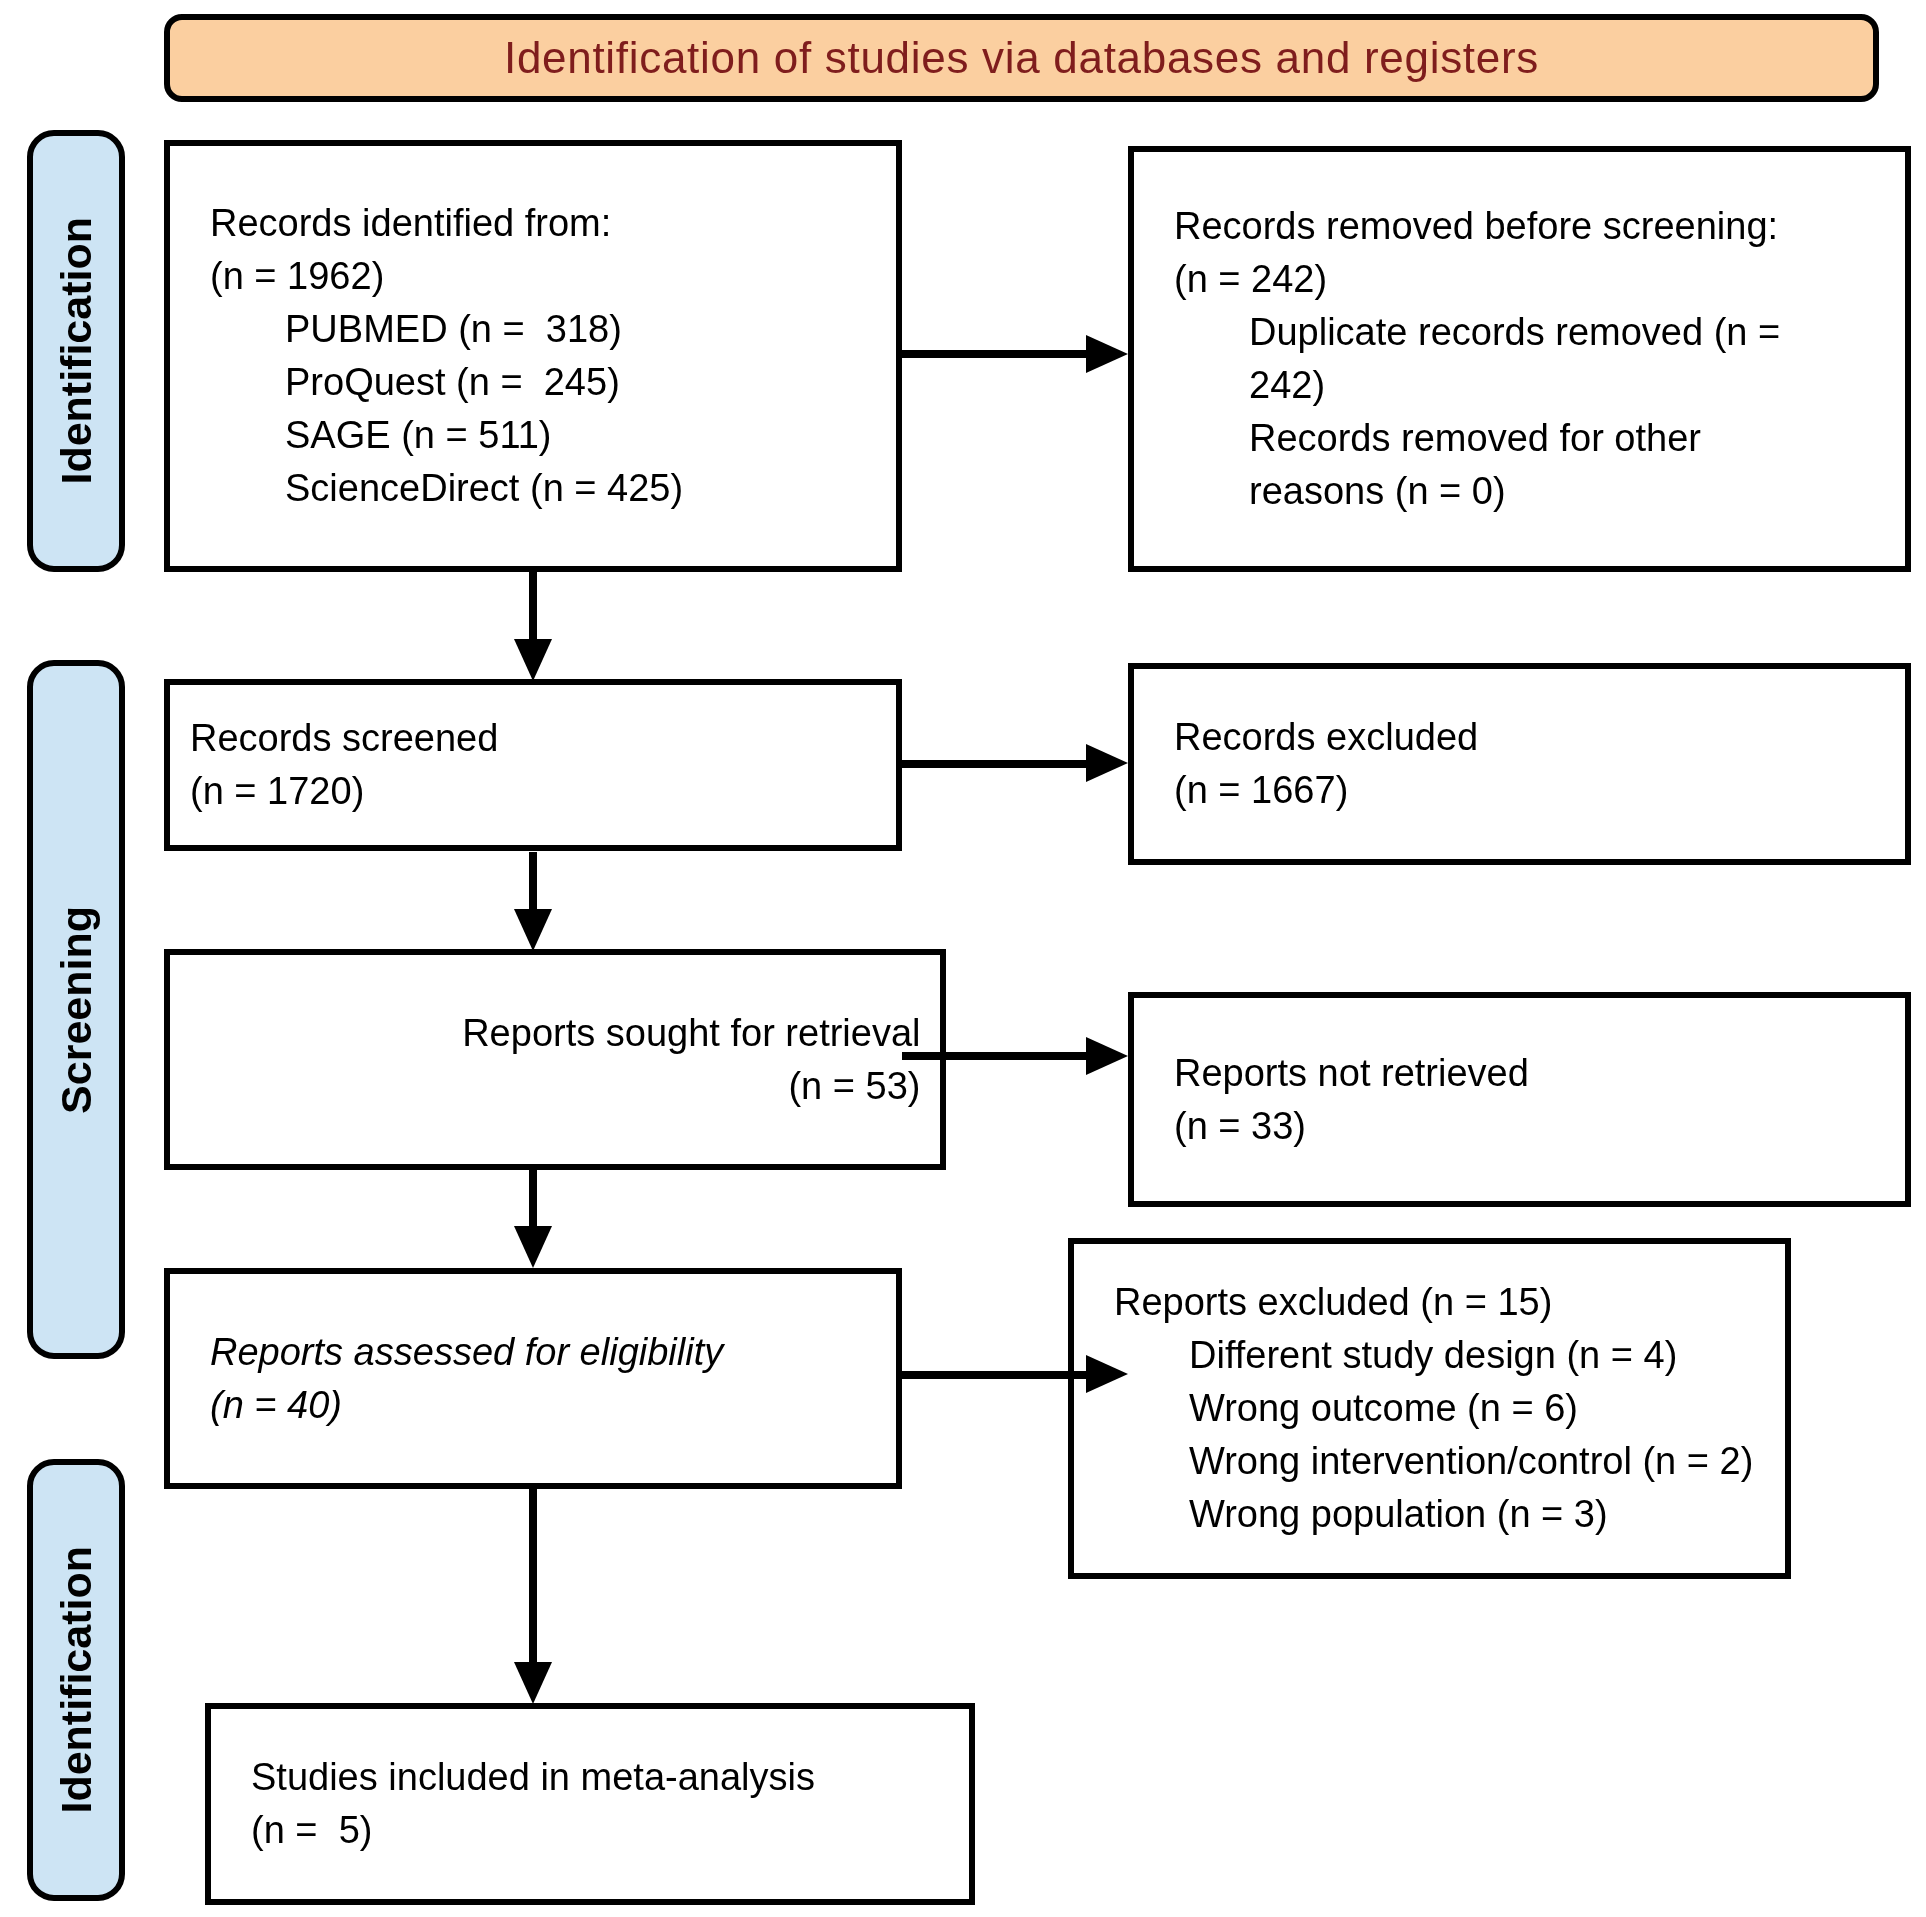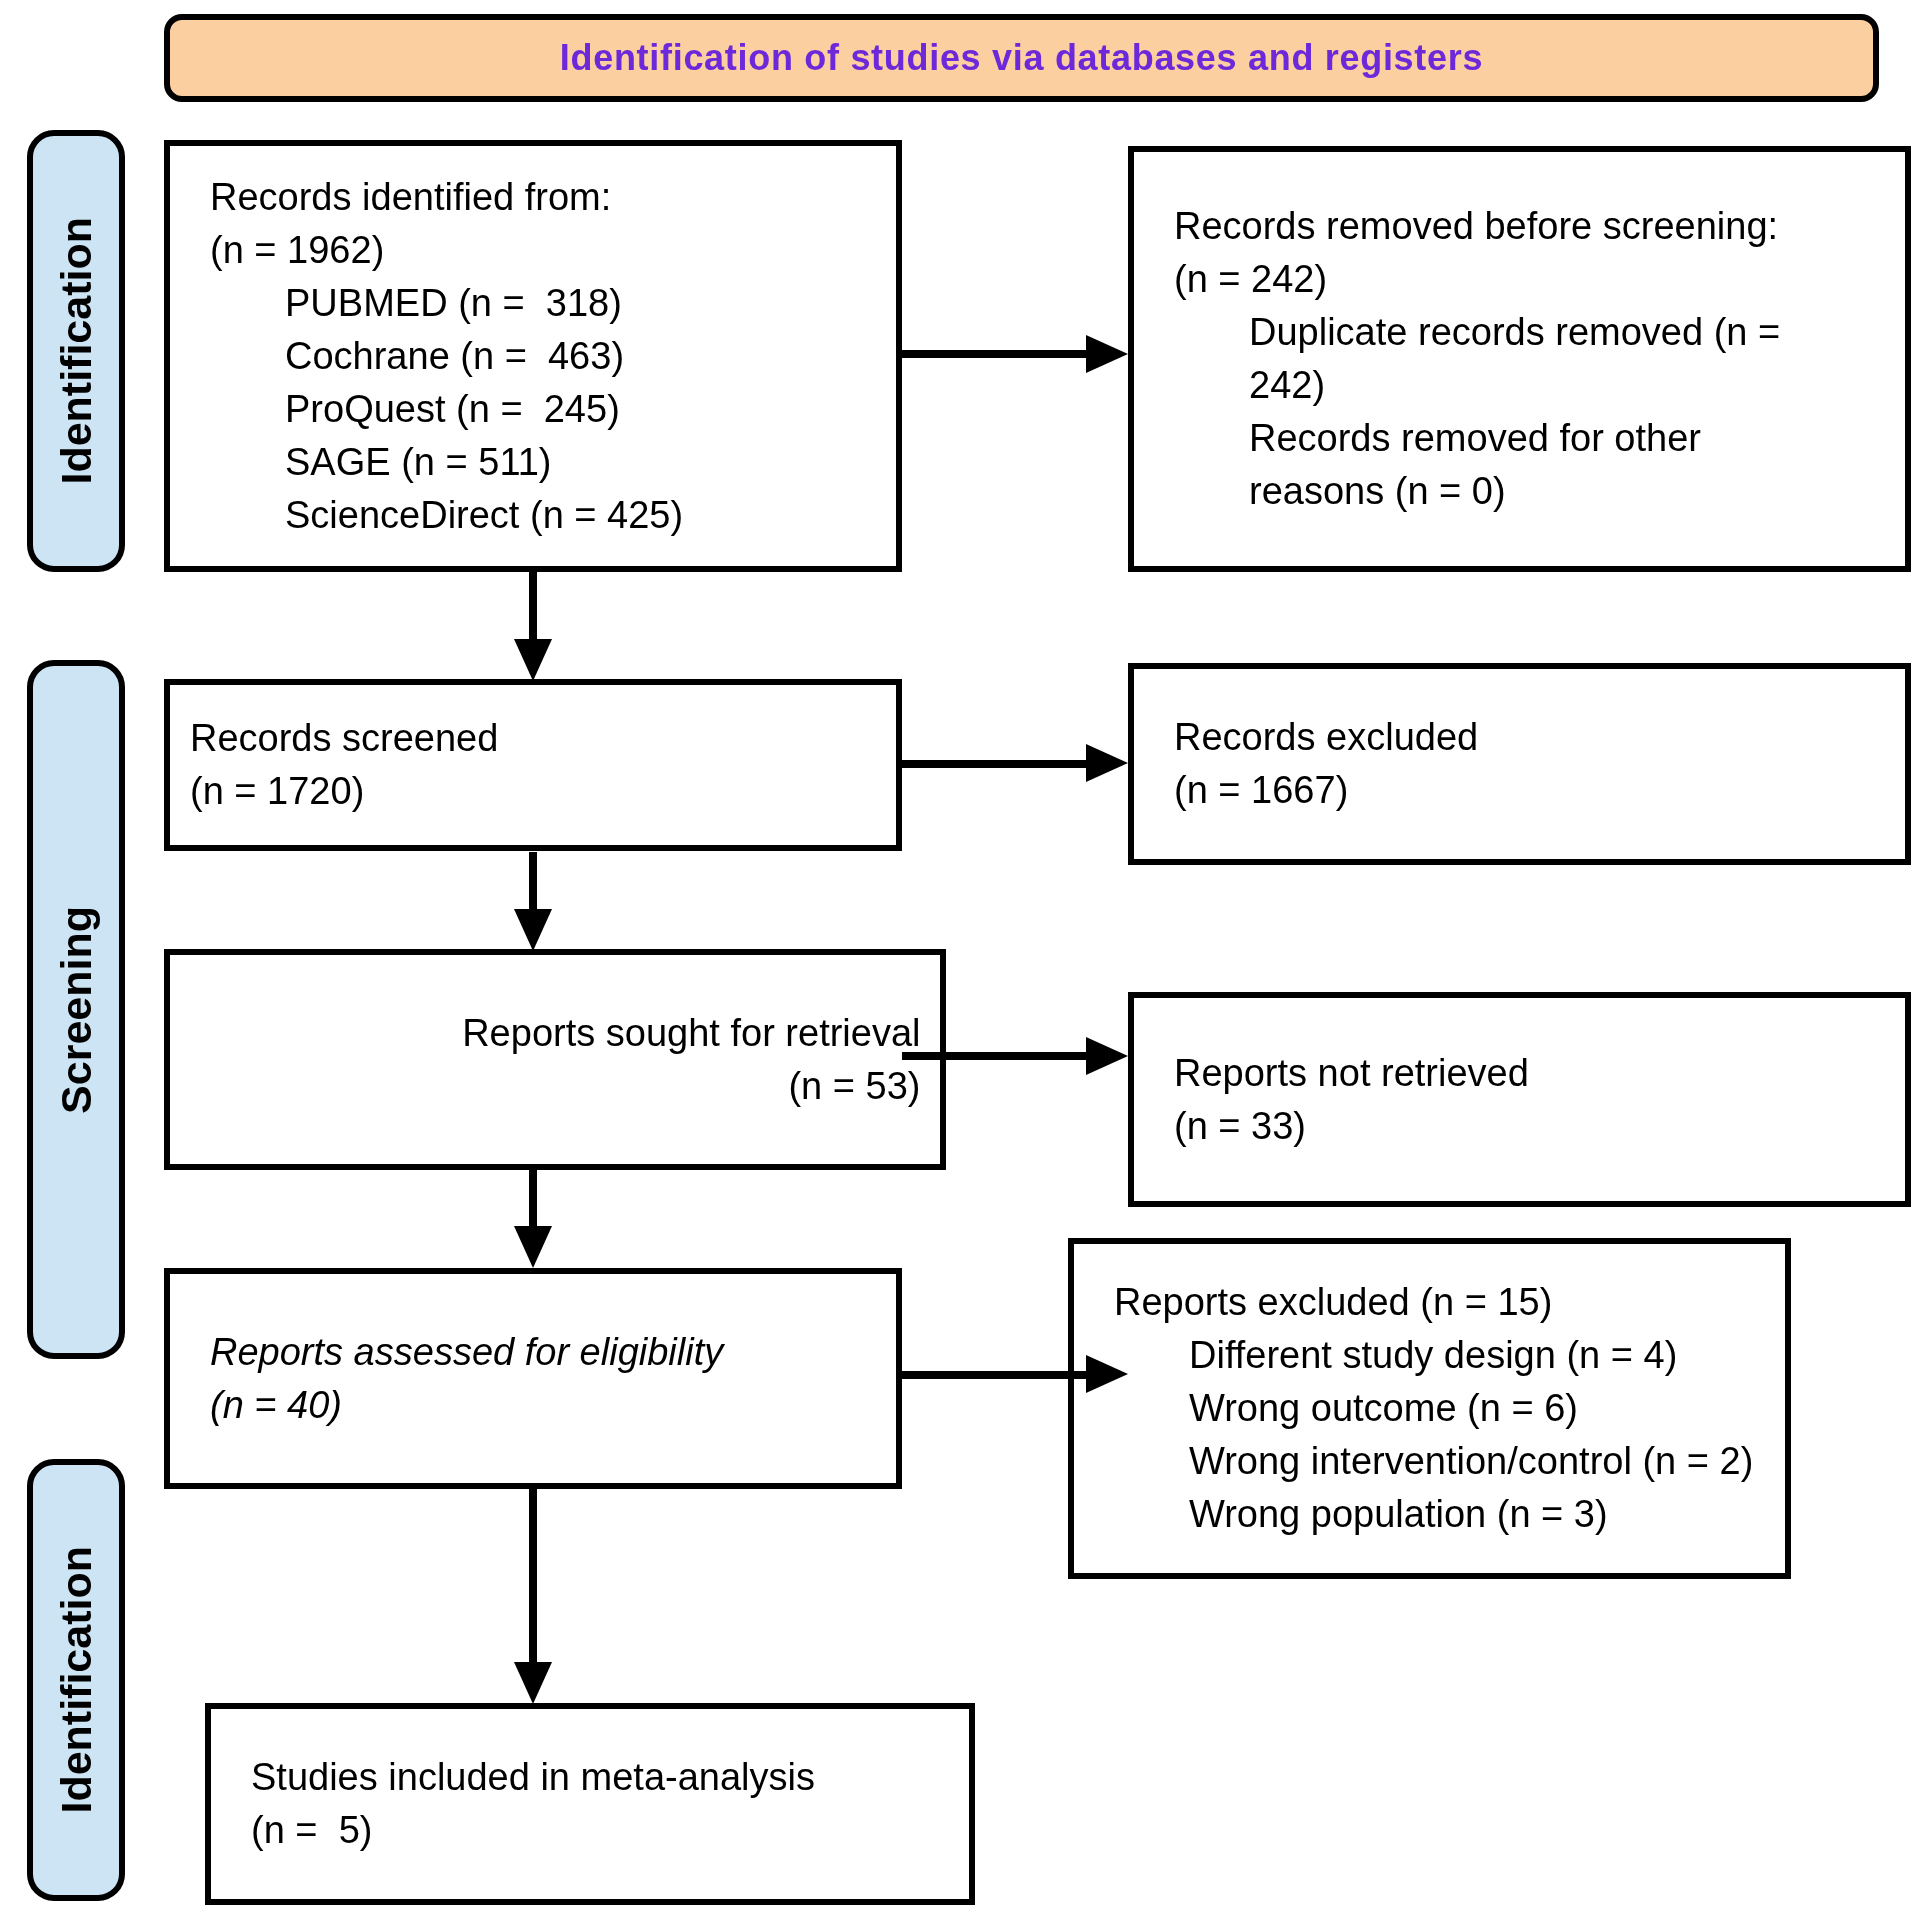--- a/index.html
+++ b/index.html
@@ -22,23 +22,23 @@
     width: 1715px; height: 88px;
     background: #FBCFA0;
     border: 6.5px solid #000000;
     border-radius: 18px;
     box-sizing: border-box;
     display: flex;
     align-items: center;
     justify-content: center;
   }
   .banner-label {
-    font-size: 36px;
-    font-weight: 700;
-    color: #6d28d9;
+    font-size: 44px;
+    font-weight: 400;
+    color: #7f1d1d;
     letter-spacing: 0.7px;
   }
   
   .tab {
     position: absolute;
     left: 27px;
     width: 98px;
     background: #CDE4F4;
     border: 6.5px solid #000000;
     border-radius: 27px;
@@ -141,21 +141,20 @@
     <span class="tab-label">Screening</span>
   </div>
   <div class="tab" id="tab-identification-bottom">
     <span class="tab-label">Identification</span>
   </div>
 
   <div class="box" id="box-records-identified">
     <div class="line">Records identified from:</div>
     <div class="line">(n = 1962)</div>
     <div class="line indent">PUBMED (n =  318)</div>
-    <div class="line indent">Cochrane (n =  463)</div>
     <div class="line indent">ProQuest (n =  245)</div>
     <div class="line indent">SAGE (n = 511)</div>
     <div class="line indent">ScienceDirect (n = 425)</div>
   </div>
 
   <div class="box" id="box-records-removed">
     <div class="line">Records removed before screening:</div>
     <div class="line">(n = 242)</div>
     <div class="line indent">Duplicate records removed (n =</div>
     <div class="line indent">242)</div>

